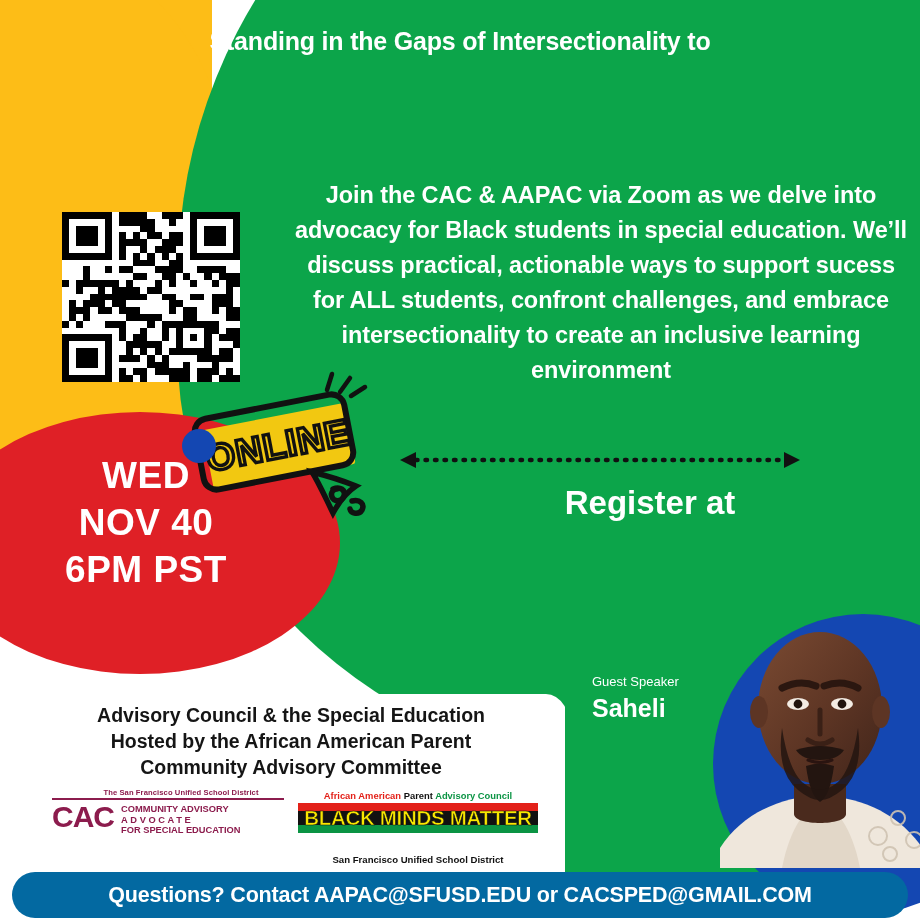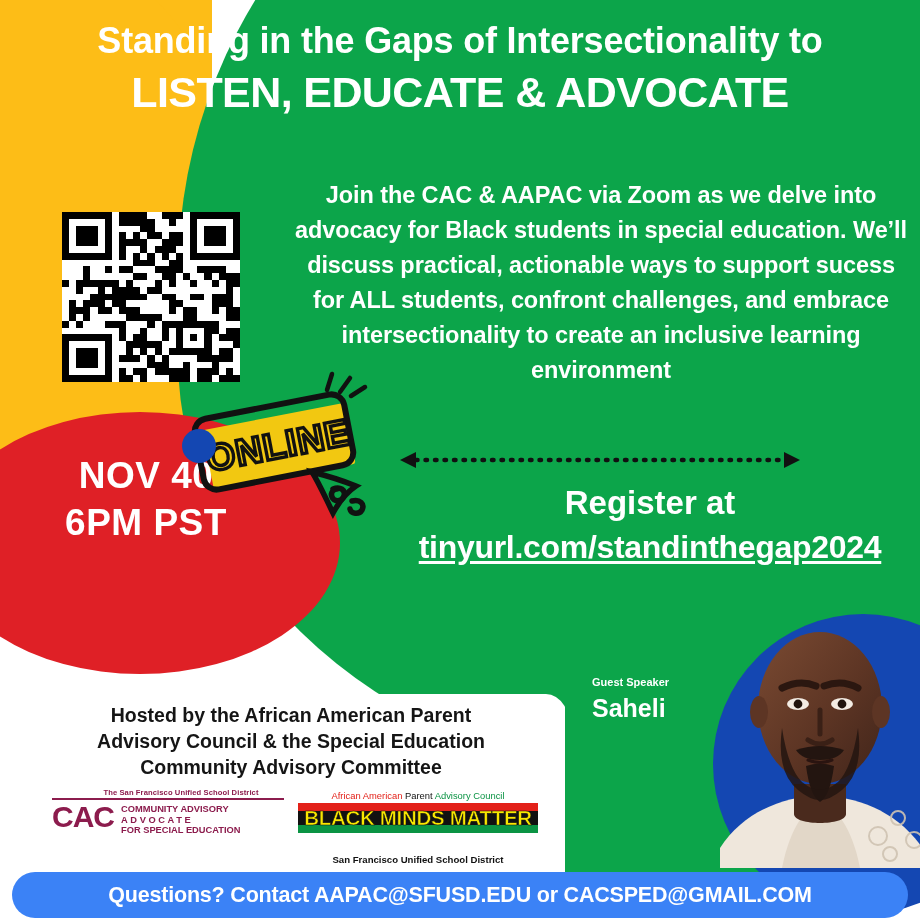--- a/index.html
+++ b/index.html
@@ -52,21 +52,21 @@
     background:#DF2026;
     border-radius:50%;
   }
   .bg-green-bottomright{
     position:absolute; left:565px; top:560px; width:360px; height:320px;
     background:#0CA54A;
   }
   
   .title-wrap{ position:absolute; left:0; top:24px; width:920px; text-align:center; }
   .title-line1{
-    font-size:36px; font-weight:bold; color:#ffffff;
+    font-size:25px; font-weight:bold; color:#ffffff;
     letter-spacing:-0.2px; line-height:34px;
   }
   .title-line2{
     font-size:43px; font-weight:bold; color:#ffffff;
     letter-spacing:-0.6px; line-height:56px; margin-top:6px;
   }
   
   .body-copy{
     position:absolute; left:292px; top:178px; width:618px;
     text-align:center; color:#ffffff;
@@ -125,56 +125,56 @@
   .cac-rule{ height:2px; background:#8C1C4D; margin:1px 0 0 0; }
   .cac-main{ display:flex; align-items:flex-start; margin-top:2px; }
   .cac-mark{
     font-size:30px; font-weight:bold; line-height:30px;
     letter-spacing:-1px;
   }
   .cac-words{ margin-left:7px; padding-top:2px; }
   .cac-words div{ font-size:9.3px; font-weight:bold; line-height:10.6px; }
   .cac-w2{ letter-spacing:2.6px; }
   .aapac-logo{ position:absolute; left:268px; top:2px; width:240px; }
-  .aapac-top{ font-size:9.4px; font-weight:normal; text-align:center; line-height:12px; }
+  .aapac-top{ font-size:9.4px; font-weight:bold; text-align:center; line-height:12px; }
   .aapac-top .r{ color:#E32119; }
   .aapac-top .k{ color:#111111; }
   .aapac-top .g{ color:#0B9444; }
   .aapac-bar{ margin-top:1px; height:48px; position:relative; overflow:hidden; }
   .aapac-bar .stripe-r{ position:absolute; left:0; top:0; width:100%; height:8px; background:#E32119; }
   .aapac-bar .stripe-k{ position:absolute; left:0; top:8px; width:100%; height:14px; background:#111111; }
   .aapac-bar .stripe-g{ position:absolute; left:0; top:22px; width:100%; height:8px; background:#0B9444; }
   .aapac-bar .bmm{
     position:absolute; left:0; top:0; width:100%; height:30px;
     display:flex; align-items:center; justify-content:center;
     color:#F9E700; font-size:20.5px; font-weight:bold; letter-spacing:-0.3px;
     -webkit-text-stroke:0.6px #111;
   }
   .aapac-bot{ font-size:9.6px; font-weight:bold; text-align:center; color:#111; margin-top:3px; }
   
   .speaker{
     position:absolute; left:592px; top:672px; width:180px; color:#ffffff;
   }
-  .speaker-label{ font-size:11px; font-weight:bold; line-height:20px; }
+  .speaker-label{ font-size:13px; font-weight:normal; line-height:20px; }
   .speaker-name{ font-size:25px; font-weight:bold; line-height:29px; margin-top:2px; }
   .blue-circle{
     position:absolute; left:713px; top:614px;
     width:300px; height:300px; border-radius:50%;
     background:#1447B2;
   }
   
   .portrait{
     position:absolute; left:720px; top:600px; width:200px; height:268px;
     overflow:hidden;
   }
   .portrait svg{ width:100%; height:100%; display:block; }
   
   .footer{
     position:absolute; left:12px; top:872px; width:896px; height:46px;
-    background:#3b82f6; border-radius:24px;
+    background:#0369a1; border-radius:24px;
     display:flex; align-items:center; justify-content:center;
   }
   .footer-text{
     color:#ffffff; font-size:21.5px; font-weight:bold; letter-spacing:-0.2px;
   }
 </style>
 </head>
 <body>
 
 <div id="poster">
@@ -183,21 +183,20 @@
   <div class="bg-yellow"></div>
   <div class="bg-green"></div>
   <div class="bg-green-fill"></div>
   <div class="bg-white-left"></div>
   <div class="bg-white-block"></div>
   <div class="bg-green-bottomright"></div>
   <div class="bg-red-circle"></div>
 
   <div class="title-wrap">
     <div class="title-line1">Standing in the Gaps of Intersectionality to</div>
-    <div class="title-line2">LISTEN, EDUCATE &amp; ADVOCATE</div>
   </div>
 
   <div class="body-copy">Join the CAC &amp; AAPAC via Zoom as we delve into advocacy for Black students in special education. We’ll discuss practical, actionable ways to support sucess for ALL students, confront challenges, and embrace intersectionality to create an inclusive learning environment</div>
 
   <div class="qr" id="qr">
       <i></i>
       <i></i>
       <i></i>
       <i></i>
       <i></i>
@@ -817,20 +816,21 @@
       <i style="background: rgb(255, 255, 255);"></i>
       <i></i>
       <i></i>
       <i style="background: rgb(255, 255, 255);"></i>
       <i></i>
       <i></i>
       <i></i>
     </div>
 
   <div class="date-block">
+    <div>WED</div>
     <div>NOV 40</div>
     <div>6PM PST</div>
   </div>
 
   <div class="sticker">
     <svg viewBox="0 0 220 160">
       <g>
         <line x1="151" y1="22" x2="156" y2="6" stroke="#111" stroke-width="4.5" stroke-linecap="round"></line>
         <line x1="164" y1="24" x2="174" y2="10" stroke="#111" stroke-width="4.5" stroke-linecap="round"></line>
         <line x1="175" y1="28" x2="189" y2="19" stroke="#111" stroke-width="4.5" stroke-linecap="round"></line>
@@ -850,26 +850,25 @@
   <div class="arrow">
     <svg viewBox="0 0 400 24" width="400" height="24">
       <polygon points="0,12 16,4 16,20" fill="#111"></polygon>
       <polygon points="400,12 384,4 384,20" fill="#111"></polygon>
       <line x1="16" y1="12" x2="384" y2="12" stroke="#111" stroke-width="4.5" stroke-linecap="round" stroke-dasharray="1.5 8"></line>
     </svg>
   </div>
 
   <div class="register">
     <div class="register-label">Register at</div>
-    <div class="register-url">tinyurl.com/standinthegap2024</div>
   </div>
 
   <div class="hosted">
+    <div>Advisory Council &amp; the Special Education</div>
     <div>Hosted by the African American Parent</div>
-    <div>Advisory Council &amp; the Special Education</div>
     <div>Community Advisory Committee</div>
   </div>
 
   <div class="logos">
 
     <div class="cac-logo">
       <div class="cac-top">The San Francisco Unified School District</div>
       <div class="cac-rule"></div>
       <div class="cac-main">
         <div class="cac-mark">CAC</div>

